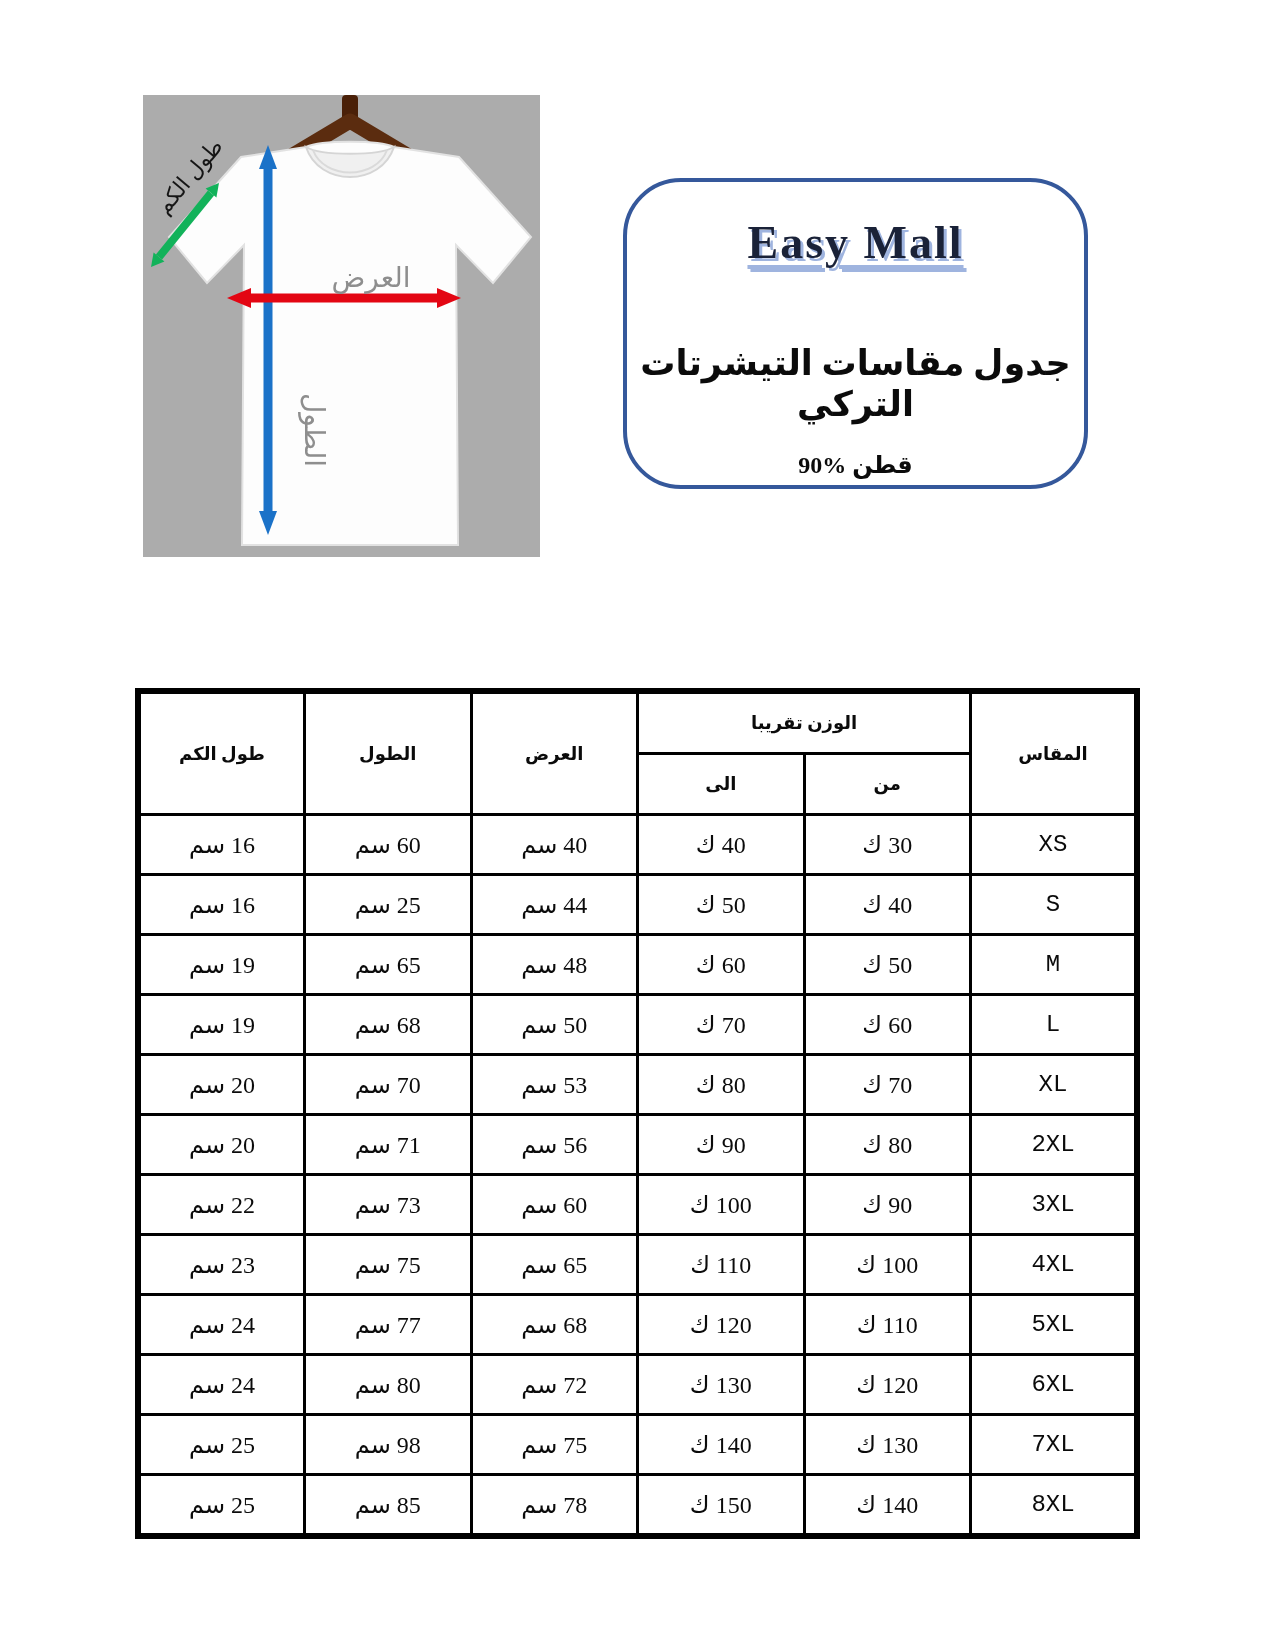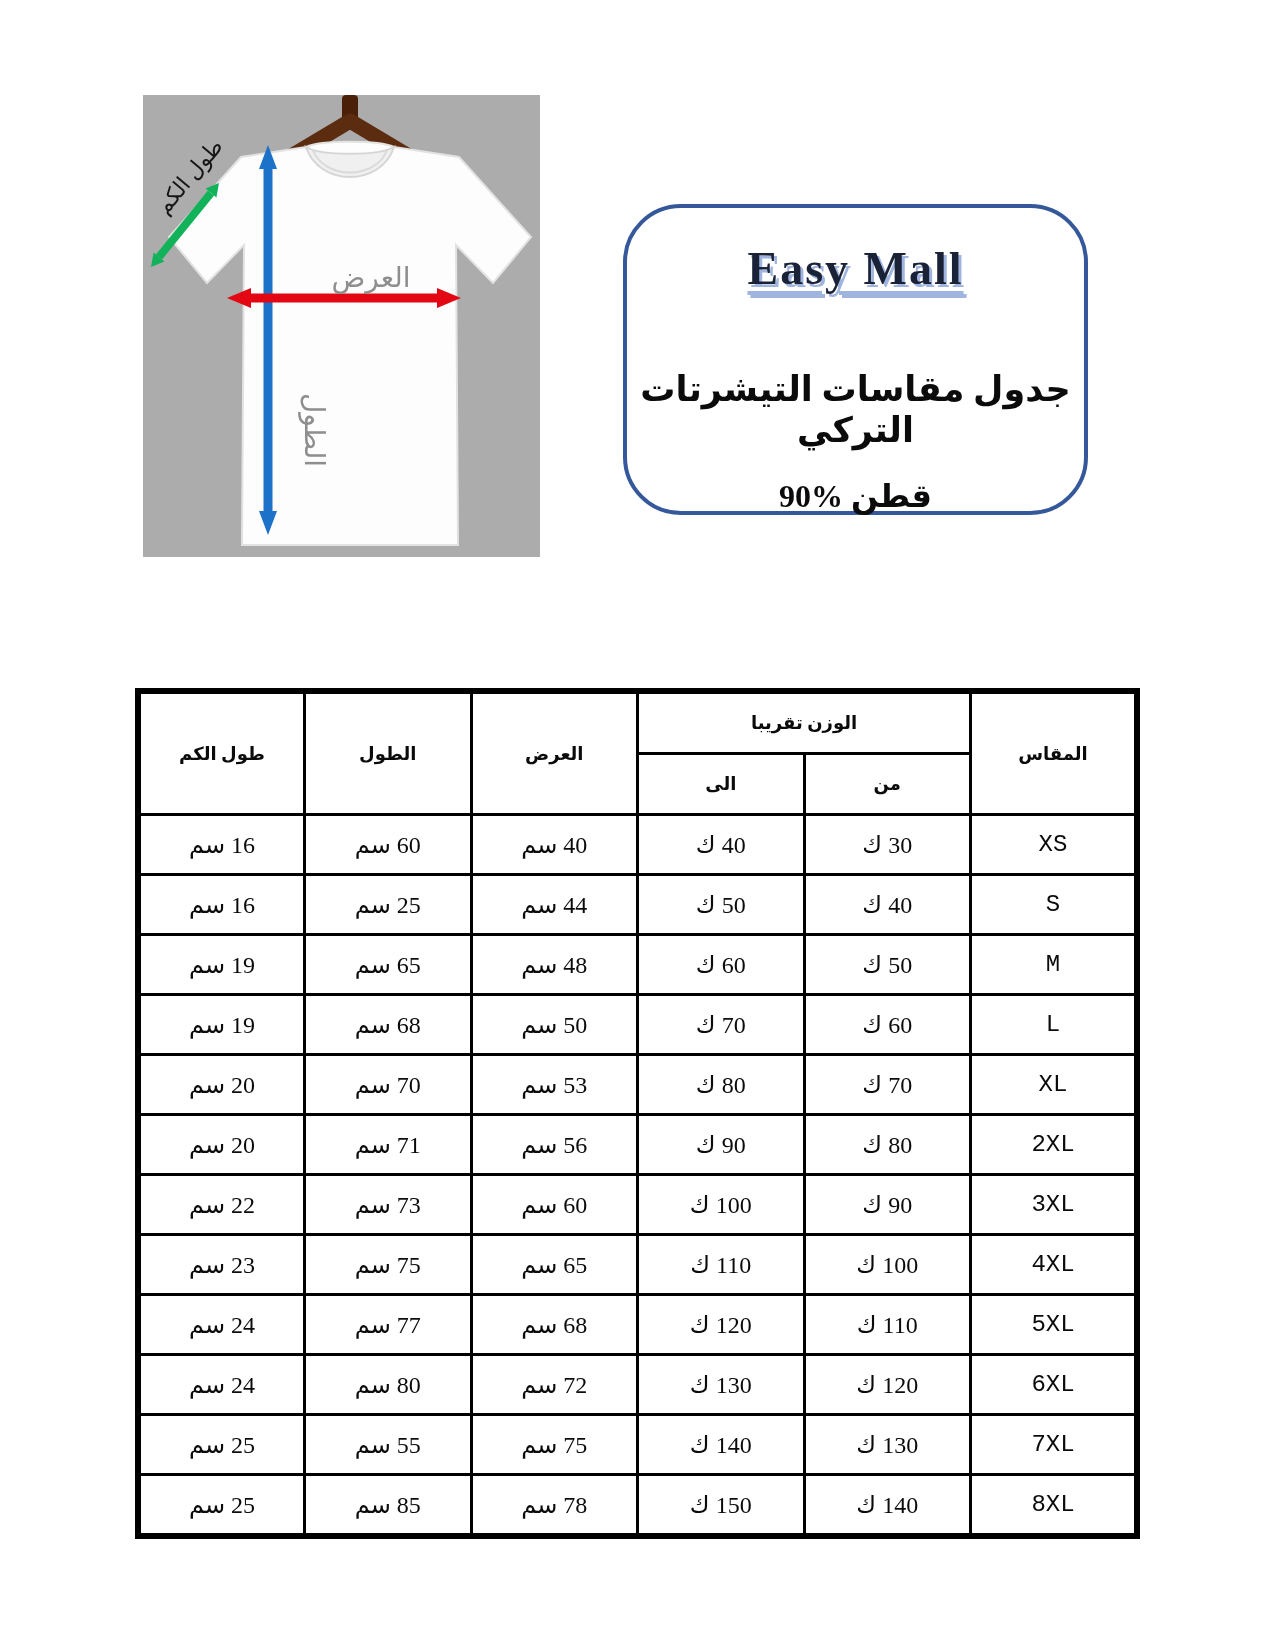--- a/index.html
+++ b/index.html
@@ -6,33 +6,33 @@
   body{
     width:1275px;height:1650px;background:#ffffff;position:relative;
     font-family:"Liberation Serif","DejaVu Sans",serif;
   }
   
   .photo{position:absolute;left:143px;top:95px;width:397px;height:462px;}
   
   .infobox{
     position:absolute;left:623px;top:178px;width:465px;height:311px;
     border:4px solid #35589B;border-radius:58px;background:#ffffff;
-    text-align:center;box-sizing:border-box;margin-top:26px;
+    text-align:center;box-sizing:border-box;
   }
   .infobox .title{
     margin-top:34px;font-size:46px;font-weight:bold;letter-spacing:2px;
     color:#1A2238;
     text-shadow:3px 3px 0 #9FB4DF;
     text-decoration:underline;text-decoration-color:#9FB4DF;text-underline-offset:7px;
   }
   .infobox .subtitle{
     margin-top:74px;font-size:35px;font-weight:bold;color:#0b0b0b;direction:rtl;
   }
   .infobox .cotton{
-    margin-top:26px;font-size:32px;font-weight:bold;color:#0b0b0b;direction:rtl;
+    margin-top:26px;font-size:24px;font-weight:bold;color:#0b0b0b;direction:rtl;
   }
   
   table.sizes{
     position:absolute;left:135px;top:688px;width:1005px;
     border-collapse:collapse;direction:rtl;table-layout:fixed;
     border:6px solid #000;
   }
   table.sizes th,table.sizes td{
     border:3px solid #000;text-align:center;vertical-align:middle;
     font-size:24px;color:#0b0b0b;padding:0;
@@ -181,21 +181,21 @@
         <td>130 ك</td>
         <td class="c-red">72 سم</td>
         <td class="c-blue">80 سم</td>
         <td class="c-green">24 سم</td>
       </tr>
       <tr>
         <td class="cell-size">7XL</td>
         <td>130 ك</td>
         <td>140 ك</td>
         <td class="c-red">75 سم</td>
-        <td class="c-blue">55 سم</td>
+        <td class="c-blue">98 سم</td>
         <td class="c-green">25 سم</td>
       </tr>
       <tr>
         <td class="cell-size">8XL</td>
         <td>140 ك</td>
         <td>150 ك</td>
         <td class="c-red">78 سم</td>
         <td class="c-blue">85 سم</td>
         <td class="c-green">25 سم</td>
       </tr>

